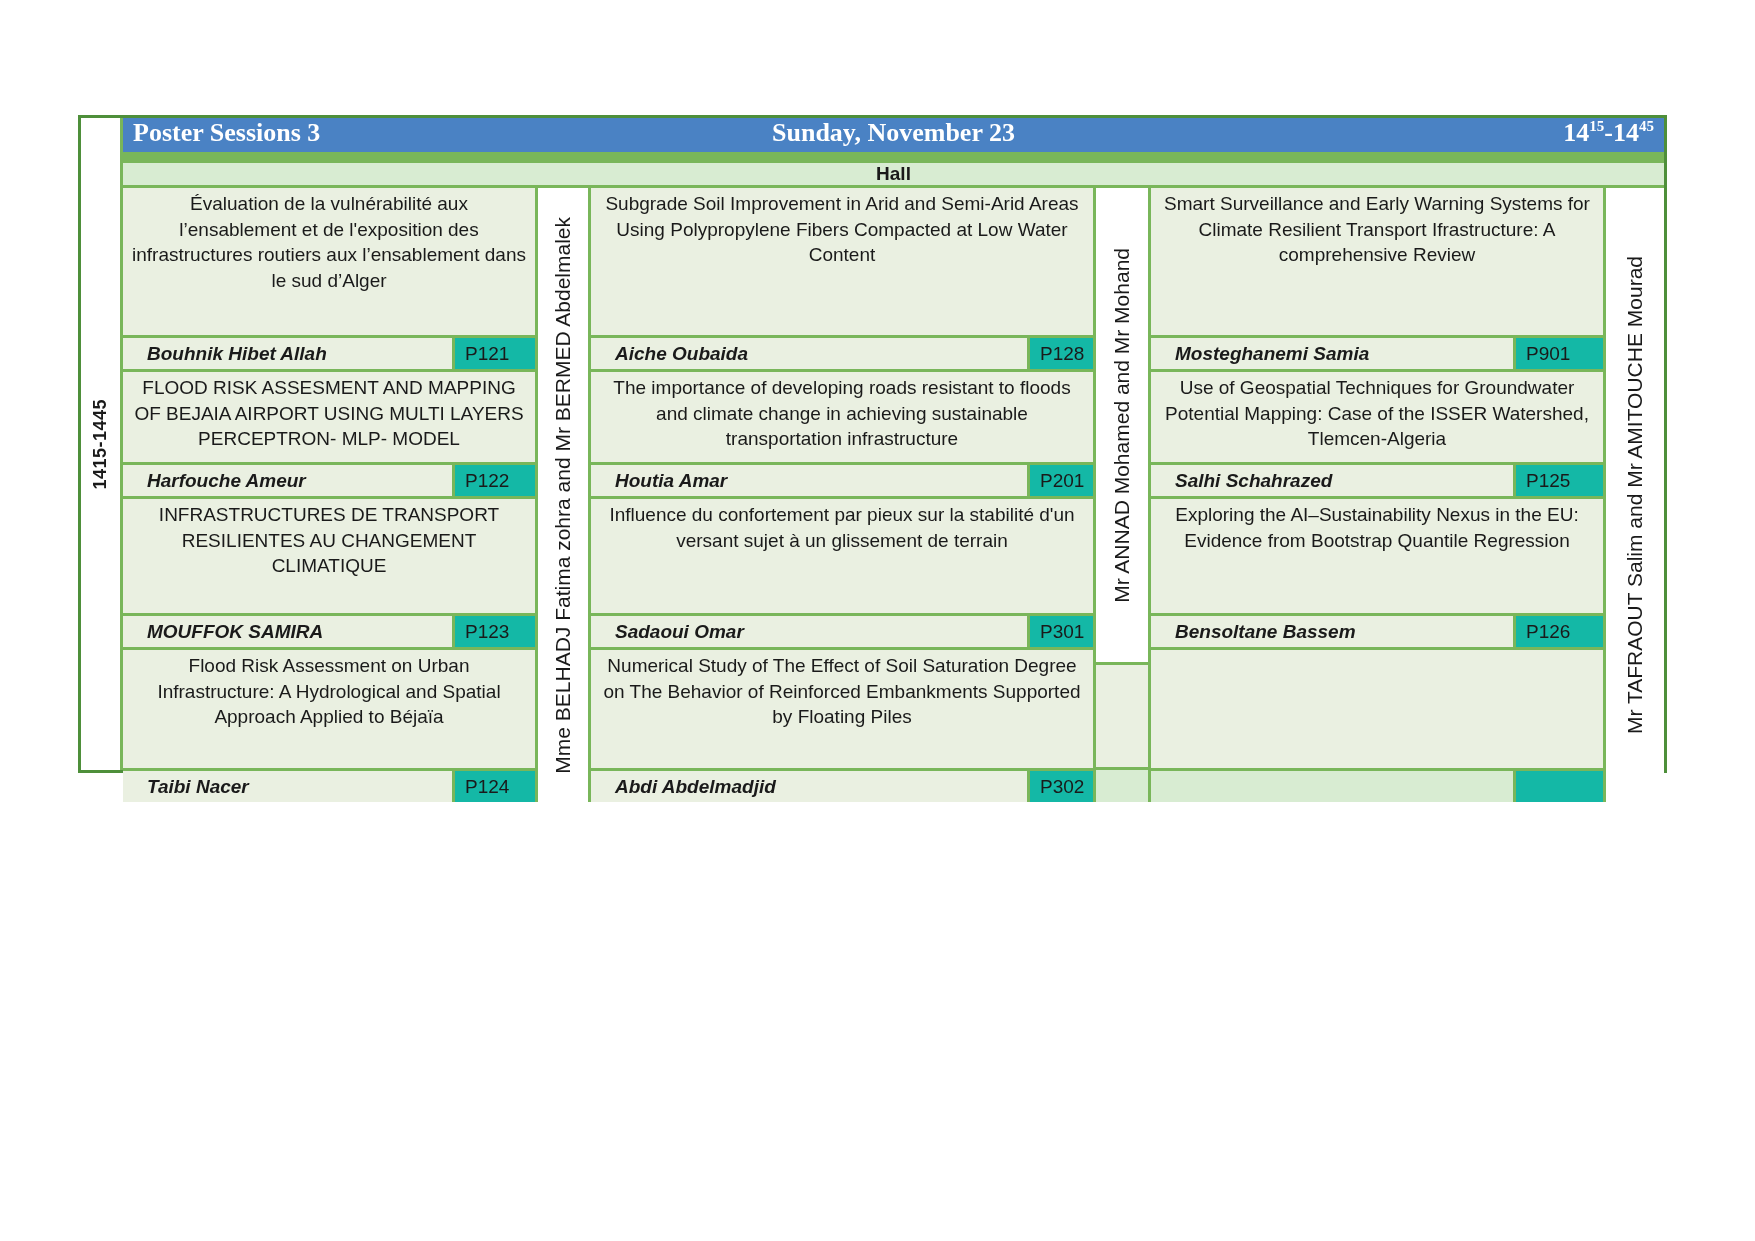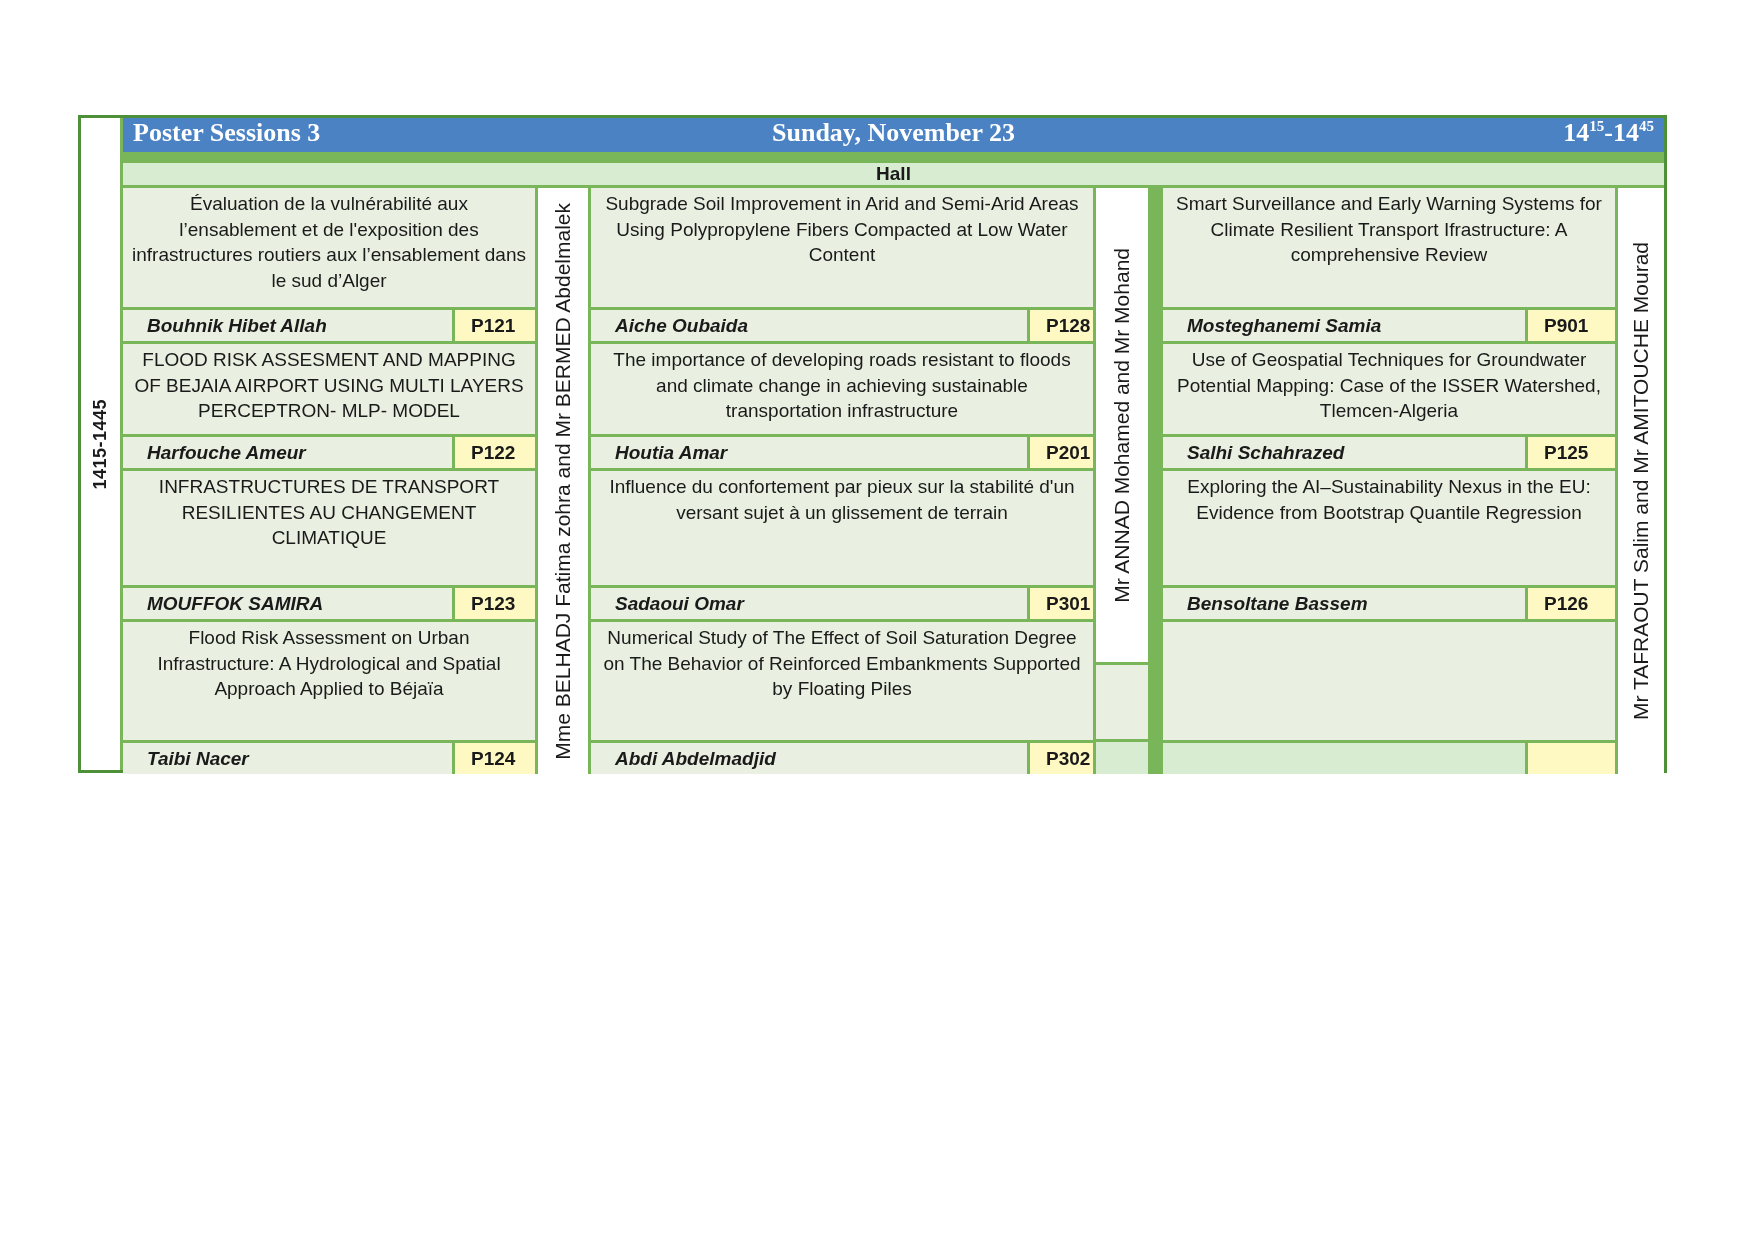--- a/index.html
+++ b/index.html
@@ -33,38 +33,38 @@
   .sup{font-size:15px;vertical-align:super;font-weight:bold;}
   .hall-row{
     flex:0 0 21px;background:#d8ecd2;display:flex;align-items:center;justify-content:center;
     font-weight:bold;font-size:19px;margin-top:8px;
   }
   .body{flex:1 1 auto;display:flex;gap:3px;background:#79b65a;}
   
   .pcol{display:flex;flex-direction:column;gap:3px;background:#79b65a;}
   .pcol.c1{flex:0 0 412px;}
   .pcol.c2{flex:0 0 502px;}
-  .pcol.c3{flex:0 0 452px;margin-left:12px;}
+  .pcol.c3{flex:0 0 452px;}
   .cell{background:#eaf0e1;}
   .title{
     text-align:center;font-size:19px;line-height:1.35;padding:3px 8px 0 8px;
     box-sizing:border-box;overflow:hidden;
   }
-  .rt1{height:119px;}
+  .rt1{height:147px;}
   .rt2{height:90px;}
   .rt3{height:114px;}
   .rt4{height:118px;flex:1 1 auto;text-align:center;}
   .arow{flex:0 0 31px;display:flex;gap:3px;background:#79b65a;}
   .name{
     flex:1 1 auto;display:flex;align-items:center;padding:0 24px;
     font-weight:bold;font-style:italic;font-size:19px;background:#eaf0e1;
   }
   .code{
-    display:flex;align-items:center;padding-left:16px;font-weight:bold;font-size:19px;
-    background:#fef9c3;box-sizing:border-box;
+    display:flex;align-items:center;padding-left:10px;font-weight:normal;font-size:19px;
+    background:#14b8a6;box-sizing:border-box;
   }
   .c1 .code{flex:0 0 80px;}
   .c2 .code{flex:0 0 63px;}
   .c3 .code{flex:0 0 87px;}
   .dark{background:#d8ecd2;}
   
   .chaircol{display:flex;flex-direction:column;gap:3px;background:#79b65a;}
   .chA{flex:0 0 50px;}
   .chB{flex:0 0 52px;}
   .chC{flex:1 1 58px;}

